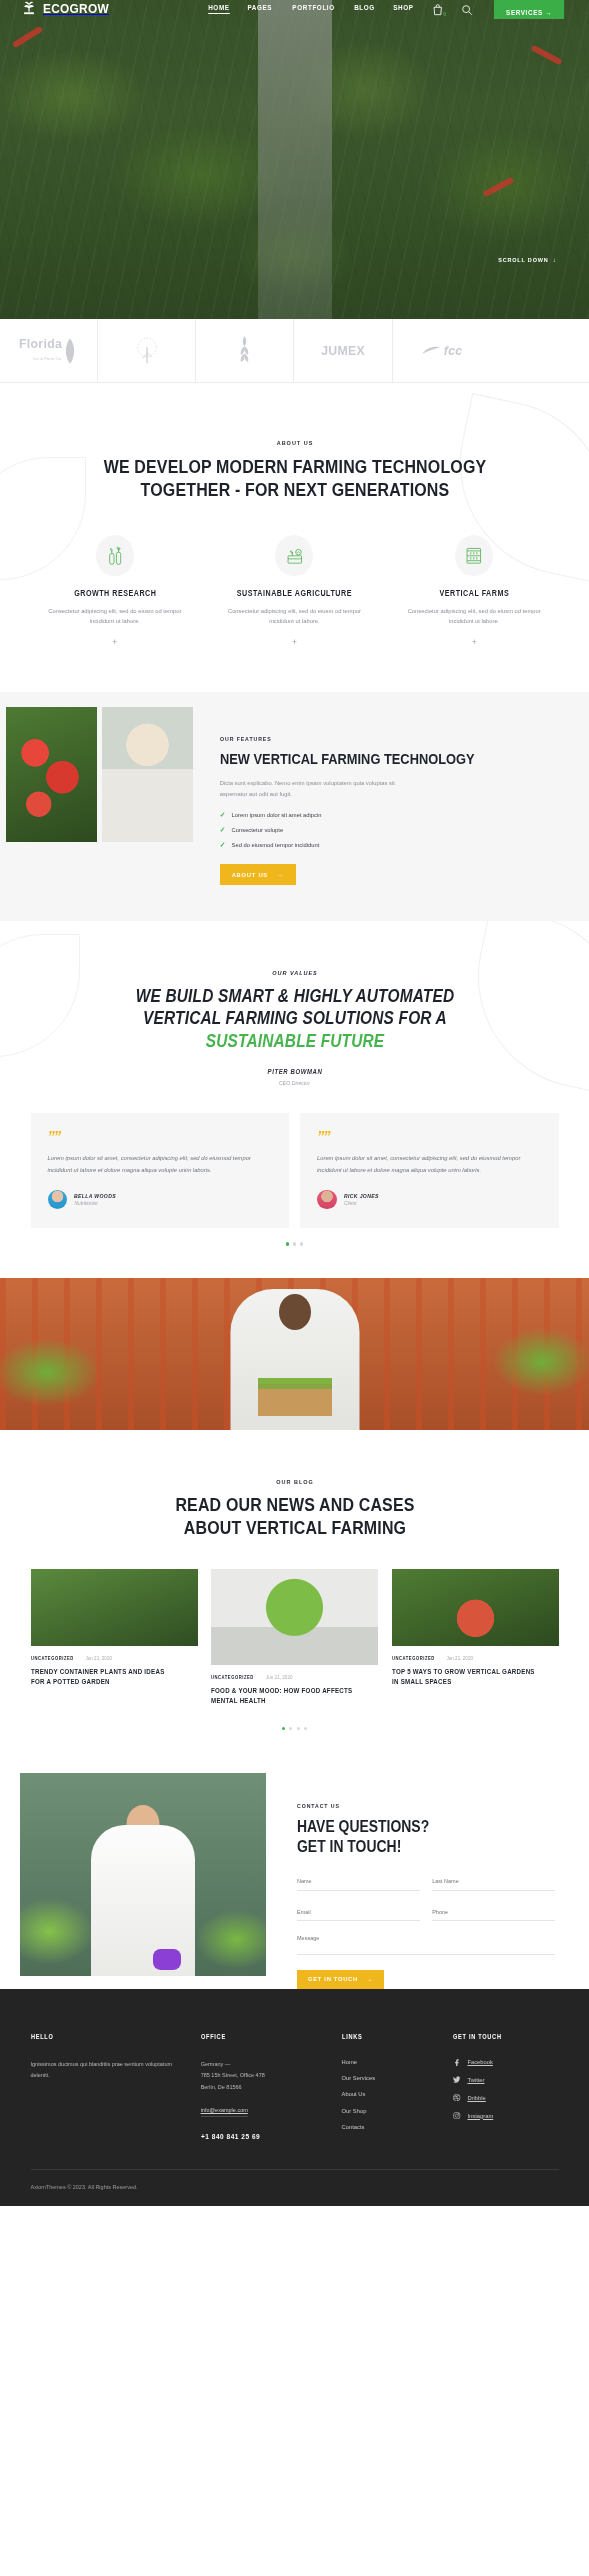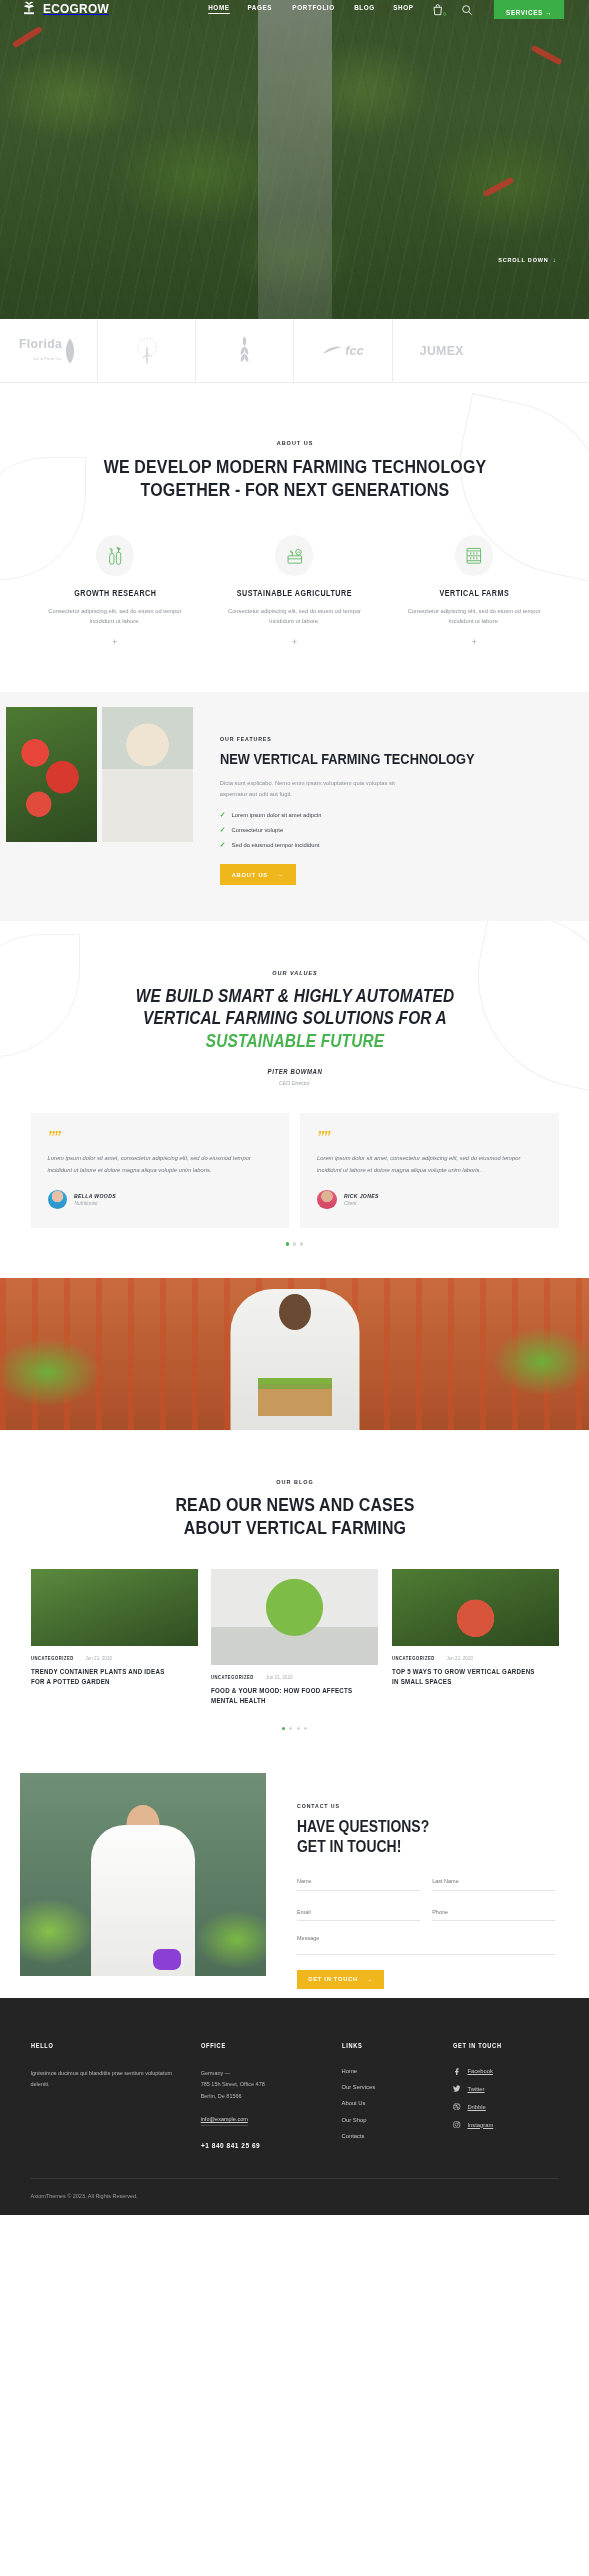--- a/index.html
+++ b/index.html
@@ -208,21 +208,21 @@
   .frow { display:flex; gap:12.3px; }
   .field { flex:1; border-bottom:0.6px solid #e2e4e6; padding-bottom:4.9px; margin-bottom:13.5px; }
   .field input, .field textarea { border:none; outline:none; width:100%;
     font-size:5.5px; color:#9aa0a6; font-family:"Liberation Sans",sans-serif;
     background:transparent; resize:none; }
   .btn-y2 { background:#f0b71d; color:#fff; font-size:5.8px; font-weight:700;
       letter-spacing:0.7px; padding:6.8px 11px; display:inline-flex; gap:8.6px;
       align-items:center; border:none; cursor:pointer; margin-top:3.7px; }
 
   
-  footer { background:#242424; color:#fff; margin-top:9px; padding:44px 0 0; }
+  footer { background:#242424; color:#fff; margin-top:0; padding:44px 0 0; }
   .fcols { width:528px; margin:0 auto; display:grid;
            grid-template-columns:1.35fr 1.1fr .85fr .9fr; gap:12.3px; }
   .fh { font-size:6.4px; font-weight:700; letter-spacing:0.8px; margin-bottom:18.4px;
         transform:scaleX(.88); transform-origin:left; }
   .fp { font-size:5.5px; color:#b7b9bb; line-height:2.1; }
   .fmail { font-size:5.5px; color:#cfd1d3; border-bottom:0.6px solid #4a4a4a;
            display:inline-block; padding-bottom:3.7px; margin-top:13.5px; }
   .fphone { font-size:7.4px; font-weight:700; letter-spacing:0.6px; margin-top:14.7px;
             transform:scaleX(.88); transform-origin:left; }
   .flink { font-size:5.8px; color:#c7c9cb; display:block; margin-bottom:10.4px;
@@ -314,27 +314,27 @@
   <div class="brand">
     <svg width="17" height="31" viewBox="0 0 28 50">
       <path d="M14 1c4 6 4 12 0 17-4-5-4-11 0-17z" fill="#c9ccd1"></path>
       <path d="M14 18c5 3 7 8 6 14-5-2-7-8-6-14z" fill="#c9ccd1"></path>
       <path d="M14 18c-5 3-7 8-6 14 5-2 7-8 6-14z" fill="#c9ccd1"></path>
       <path d="M14 30c5 3 7 8 6 14-5-2-7-8-6-14z" fill="#c9ccd1"></path>
       <path d="M14 30c-5 3-7 8-6 14 5-2 7-8 6-14z" fill="#c9ccd1"></path>
     </svg>
   </div>
   <div class="brand">
+    <span class="brand-name">JUMEX</span>
+  </div>
+  <div class="brand">
     <svg width="21" height="13.5" viewBox="0 0 34 22" style="margin-right:1.8px">
         <path d="M2 16C8 6 20 3 32 5c-9 2-18 6-30 11z" fill="#c9ccd1"></path>
       </svg>
     <span class="brand-name" style="font-style:italic">fcc</span>
-  </div>
-  <div class="brand">
-    <span class="brand-name">JUMEX</span>
   </div>
 </section>
 
 <section class="about">
   <div class="leafline"></div>
   <div class="leafline2"></div>
   <div class="wrap">
     <div class="eyebrow">ABOUT US</div>
     <h2 class="h2">
       <span>WE DEVELOP MODERN FARMING TECHNOLOGY</span><br>

